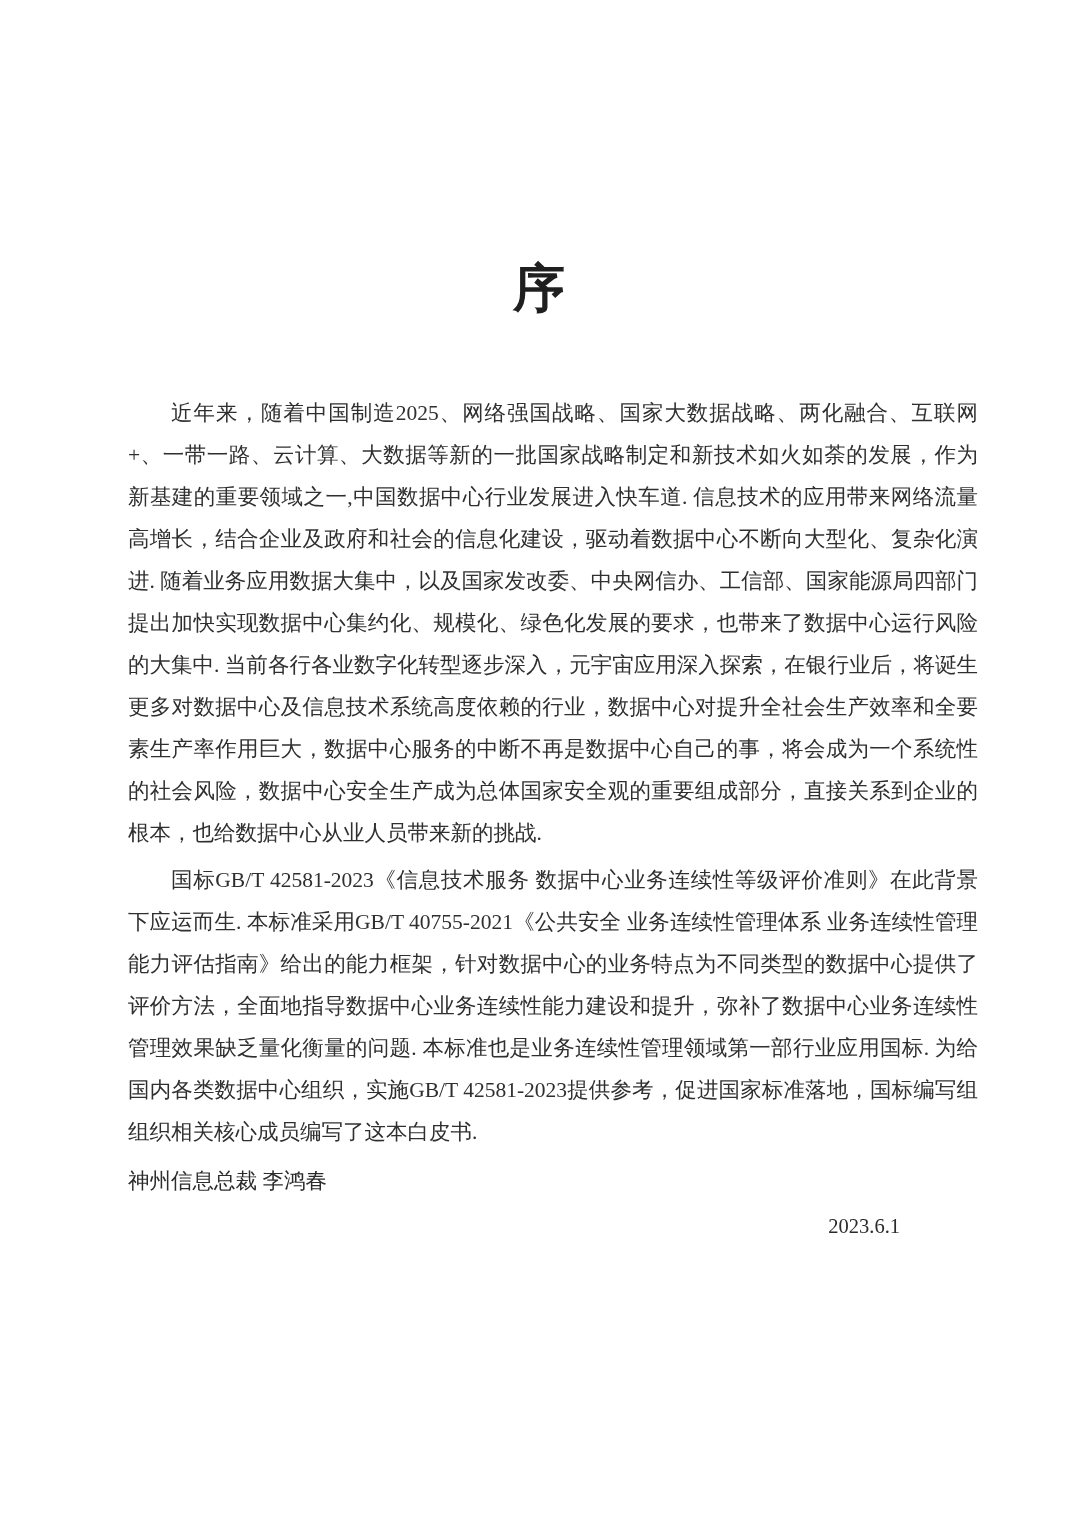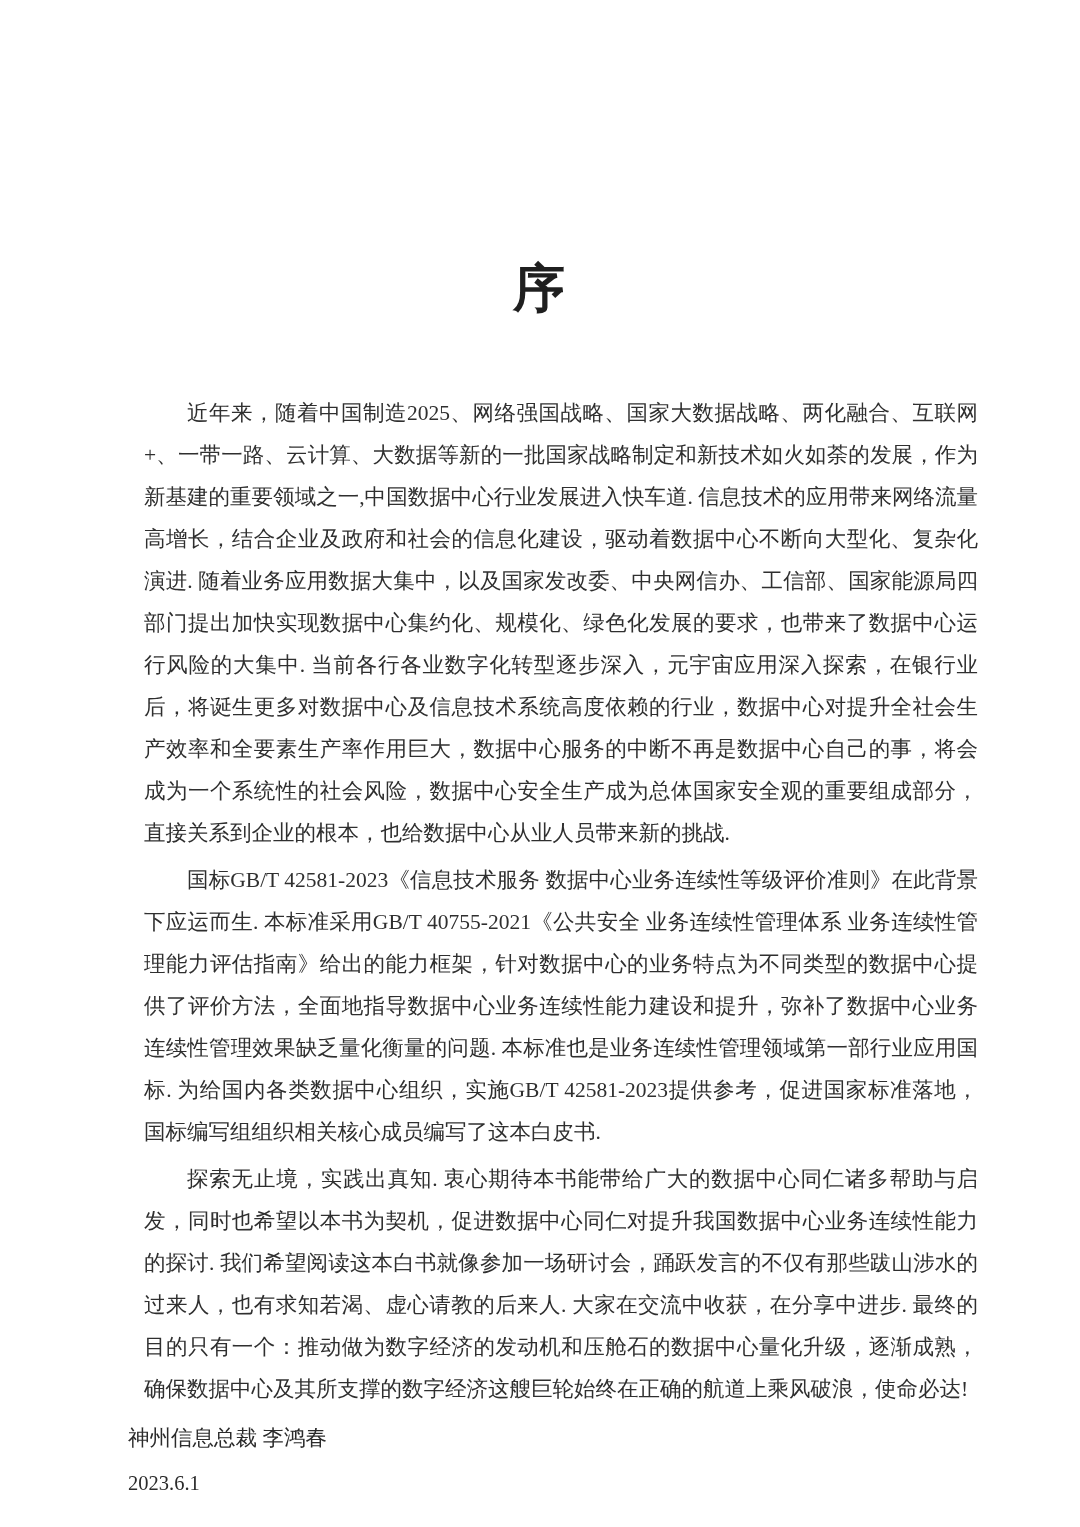--- a/index.html
+++ b/index.html
@@ -31,50 +31,50 @@
     position: absolute;
     top: 392px;
     left: 128px;
     width: 850px;
     font-size: 21.5px;
     line-height: 42px;
     text-align: justify;
     color: #2f2f2f;
   }
   .doc-body p {
-    margin: 0 0 5px 16px;
+    margin: 0 0 5px 0;
     text-indent: 2em;
   }
   .signature-block {
     margin-top: 2px;
   }
   .signature-author {
     padding-right: 50px;
     line-height: 46px;
     font-size: 21.5px;
     color: #2b2b2b;
   }
   .signature-date {
+    text-align: right;
     padding-right: 78px;
     line-height: 44px;
     font-size: 20.5px;
     color: #2b2b2b;
   }
 </style>
 </head>
 <body>
 
 <div class="page">
 
   <div class="doc-title">序</div>
 
   <div class="doc-body">
     <p>近年来，随着中国制造2025、网络强国战略、国家大数据战略、两化融合、互联网+、一带一路、云计算、大数据等新的一批国家战略制定和新技术如火如荼的发展，作为新基建的重要领域之一,中国数据中心行业发展进入快车道. 信息技术的应用带来网络流量高增长，结合企业及政府和社会的信息化建设，驱动着数据中心不断向大型化、复杂化演进. 随着业务应用数据大集中，以及国家发改委、中央网信办、工信部、国家能源局四部门提出加快实现数据中心集约化、规模化、绿色化发展的要求，也带来了数据中心运行风险的大集中. 当前各行各业数字化转型逐步深入，元宇宙应用深入探索，在银行业后，将诞生更多对数据中心及信息技术系统高度依赖的行业，数据中心对提升全社会生产效率和全要素生产率作用巨大，数据中心服务的中断不再是数据中心自己的事，将会成为一个系统性的社会风险，数据中心安全生产成为总体国家安全观的重要组成部分，直接关系到企业的根本，也给数据中心从业人员带来新的挑战.</p>
     <p>国标GB/T 42581-2023《信息技术服务 数据中心业务连续性等级评价准则》在此背景下应运而生. 本标准采用GB/T 40755-2021《公共安全 业务连续性管理体系 业务连续性管理能力评估指南》给出的能力框架，针对数据中心的业务特点为不同类型的数据中心提供了评价方法，全面地指导数据中心业务连续性能力建设和提升，弥补了数据中心业务连续性管理效果缺乏量化衡量的问题. 本标准也是业务连续性管理领域第一部行业应用国标. 为给国内各类数据中心组织，实施GB/T 42581-2023提供参考，促进国家标准落地，国标编写组组织相关核心成员编写了这本白皮书.</p>
-    <p>探索无止境，实践出真知. 衷心期待本书能带给广大的数据中心同仁诸多帮助与启发，同时也希望以本书为契机，促进数据中心同仁对提升我国数据中心业务连续性能力的探讨. 我们希望阅读这本白书就像参加一场研讨会，踊跃发言的不仅有那些跋山涉水的过来人，也有求知若渴、虚心请教的后来人. 大家在交流中收获，在分享中进步. 最终的目的只有一个：推动做为数字经济的发动机和压舱石的数据中心量化升级，逐渐成熟，确保数据中心及其所支撑的数字经济这艘巨轮始终在正确的航道上乘风破浪，使命必达!</p>
 
     <div class="signature-block">
       <div class="signature-author">神州信息总裁 李鸿春</div>
       <div class="signature-date">2023.6.1</div>
     </div>
   </div>
 
 </div>
 
 </body></html>

